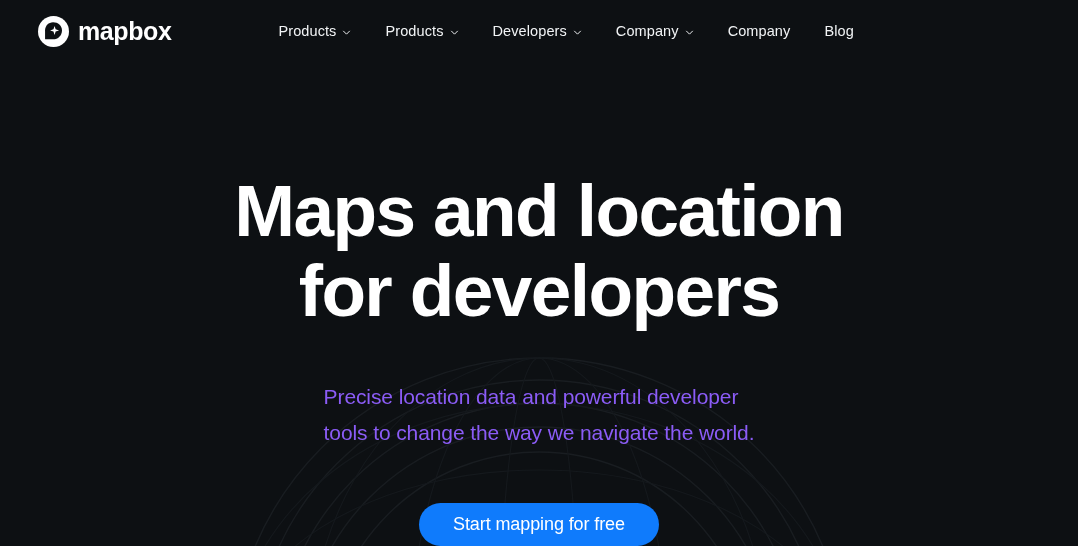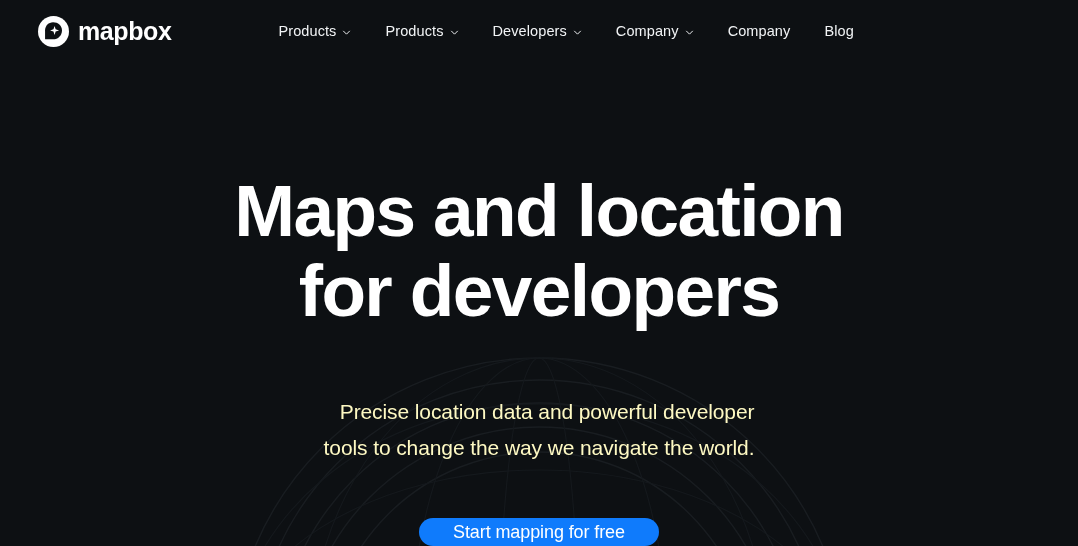--- a/index.html
+++ b/index.html
@@ -135,27 +135,27 @@
     margin-top: 108px;
     color: #ffffff;
     font-size: 73px;
     font-weight: 700;
     line-height: 80px;
     letter-spacing: -1.6px;
     text-align: center;
     white-space: pre-line;
   }
   .subhead {
-    margin-top: 48px;
-    color: #fef9c3;
+    margin-top: 33px;
+    color: #8b5cf6;
     font-size: 21px;
     font-weight: 400;
     line-height: 36px;
     letter-spacing: -0.1px;
-    text-align: right;
+    text-align: left;
     white-space: pre-line;
   }
   .cta-btn {
     margin-top: 37px;
     background: #0f7bfc;
     color: #ffffff;
     border: none;
     border-radius: 28px;
     height: 48px;
     padding: 0 34px;

